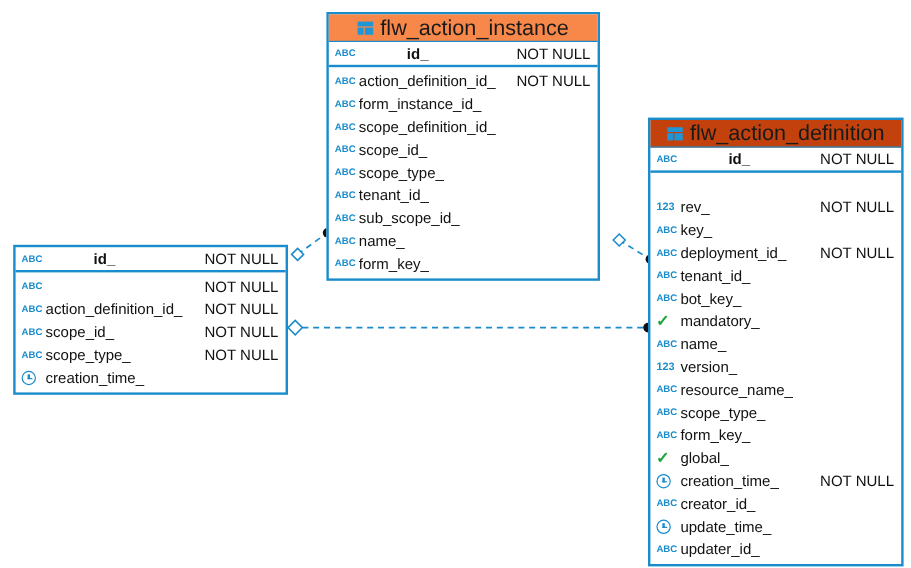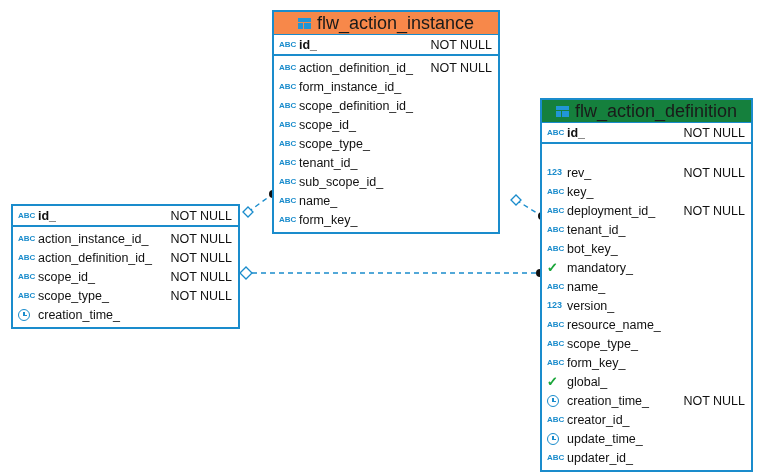--- a/index.html
+++ b/index.html
@@ -26,21 +26,21 @@
     line-height:23px;
     display:flex;
     align-items:center;
     justify-content:center;
     font-size:18px;
     color:#1a1a1a;
     border-bottom:1px solid #1a8ccc;
     box-sizing:border-box;
   }
   .thead.orange{background:#f7884a;}
-  .thead.grey{background:#15803d;}
+  .thead.grey{background:#c2410c;}
   .tbl-icon{
     width:13px;height:11px;margin-right:6px;flex:0 0 auto;
     display:inline-block;position:relative;
   }
   .tbl-icon i{position:absolute;display:block;background:#2196d6;}
   .tbl-icon .bar{left:0;top:0;width:13px;height:4px;}
   .tbl-icon .c1{left:0;top:5px;width:5px;height:6px;}
   .tbl-icon .c2{left:6px;top:5px;width:7px;height:6px;}
 
   .pk-sec{border-bottom:2px solid #1a8ccc;}
@@ -49,21 +49,21 @@
     display:flex;
     align-items:center;
     height:19px;
     padding:0 6px 0 5px;
     box-sizing:border-box;
     font-size:12.5px;
     color:#111;
     white-space:nowrap;
   }
   .row .nm{flex:0 0 auto;}
-  .row.pk .nm{font-weight:bold;}
+  .row.pk .nm{font-weight:bold;margin-left:40px;}
   .row .sp{flex:1 1 auto;min-width:8px;}
   .row .nn{flex:0 0 auto;font-size:12.5px;color:#111;}
 
   
   .ic{width:16px;flex:0 0 auto;margin-right:4px;display:flex;align-items:center;justify-content:flex-start;}
   .ic-abc{
     font-family:"Liberation Sans", sans-serif;
     font-size:8px;font-weight:bold;color:#1a8ccc;letter-spacing:0px;
     line-height:8px;
   }
@@ -359,21 +359,20 @@
           <span class="nm">id_</span>
           <span class="sp"></span>
           <span class="nn">NOT NULL</span>
         </div>
       </div>
       <div style="padding-top: 2px; padding-bottom: 3px;">
         <div class="row">
           <span class="ic">
             <span class="ic-abc">ABC</span>
           </span>
-          <span class="nm">action_instance_id_</span>
           <span class="sp"></span>
           <span class="nn">NOT NULL</span>
         </div>
         <div class="row">
           <span class="ic">
             <span class="ic-abc">ABC</span>
           </span>
           <span class="nm">action_definition_id_</span>
           <span class="sp"></span>
           <span class="nn">NOT NULL</span>

